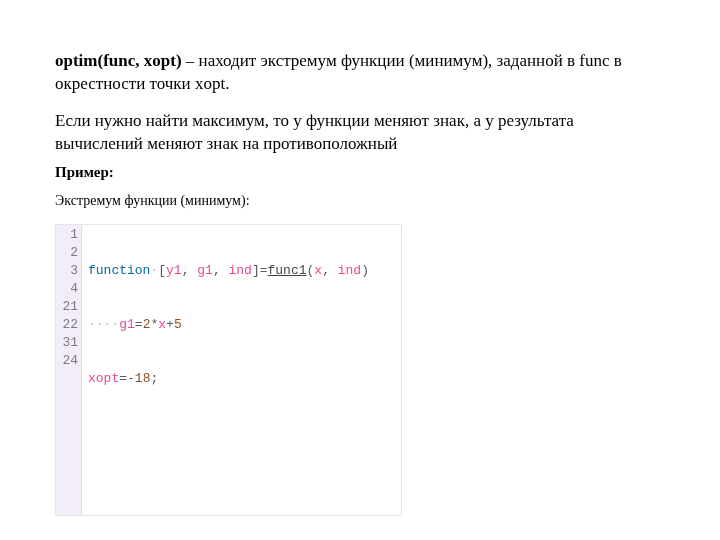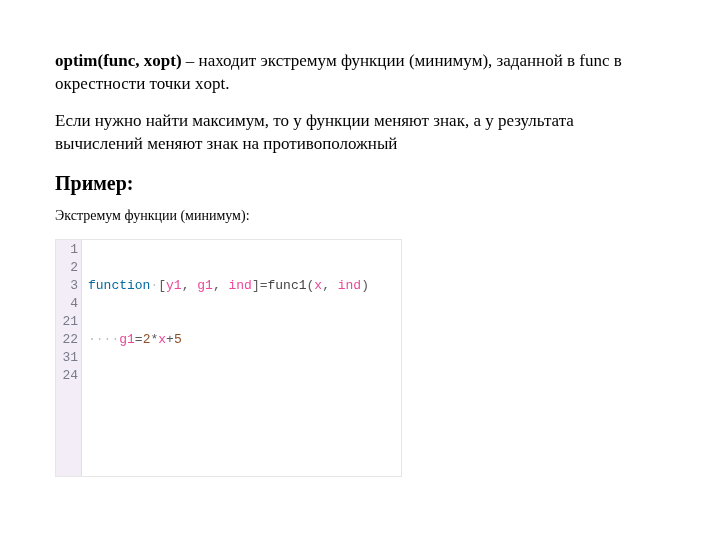--- a/index.html
+++ b/index.html
@@ -9,21 +9,21 @@
     height: 540px;
     box-sizing: border-box;
     font-family: "Times New Roman", Times, serif;
     font-size: 17px;
     color: #000;
     background: #fff;
     line-height: 1.35;
   }
   .heading-line { margin-bottom: 14px; }
   .bold { font-weight: bold; }
-  .section-label { font-weight: bold; margin-top: 14px; margin-bottom: 10px; font-size: 20px; }
+  .section-label { font-weight: bold; margin-top: 6px; margin-bottom: 10px; font-size: 15px; }
   .subcaption { font-size: 14px; margin-bottom: 13px; }
 
   .code-block {
     display: flex;
     border: 1px solid #e6e6e6;
     width: 345px;
     font-family: Consolas, "Courier New", monospace;
     font-size: 13px;
     line-height: 18px;
     background: #fff;
@@ -42,21 +42,21 @@
   .code {
     flex: 1;
     padding: 1px 4px 1px 6px;
     white-space: pre;
     color: #333;
   }
   .code div { height: 18px; }
   .kw   { color: #0369a1; }           
   .num  { color: #8b4f2a; font-weight: 500; } 
   .op   { color: #5a5a5a; }
-  .fnname { color: #444; }
+  .fnname { color: #444; text-decoration: underline; }
   .id   { color: #ec4899; }
   .ws-dot { color: #c0c0c0; }
 </style>
 </head>
 <body>
 
 <div class="heading-line">
   <span class="bold">optim(func, xopt)</span><span> – находит экстремум функции (минимум), заданной в func в окрестности точки xopt.</span>
 </div>
 <div>Если нужно найти максимум, то у функции меняют знак, а у результата вычислений меняют знак на противоположный</div>
@@ -71,17 +71,18 @@
     <div>3</div>
     <div>4</div>
     <div>21</div>
     <div>22</div>
     <div>31</div>
     <div>24</div>
   </div>
   <div class="code">
     <div><span class="kw">function</span><span class="ws-dot">·</span><span class="op">[</span><span class="id">y1</span><span class="op">, </span><span class="id">g1</span><span class="op">, </span><span class="id">ind</span><span class="op">]</span><span class="op">=</span><span class="fnname">func1</span><span class="op">(</span><span class="id">x</span><span class="op">, </span><span class="id">ind</span><span class="op">)</span></div>
     <div><span class="ws-dot">····</span><span class="id">g1</span><span class="op">=</span><span class="num">2</span><span class="op">*</span><span class="id">x</span><span class="op">+</span><span class="num">5</span></div>
+    <div><span class="id">xopt</span><span class="op">=</span><span class="op">-</span><span class="num">18</span><span class="op">;</span></div>
     <div></div>
     
     
   </div>
 </div>
 
 </body></html>

